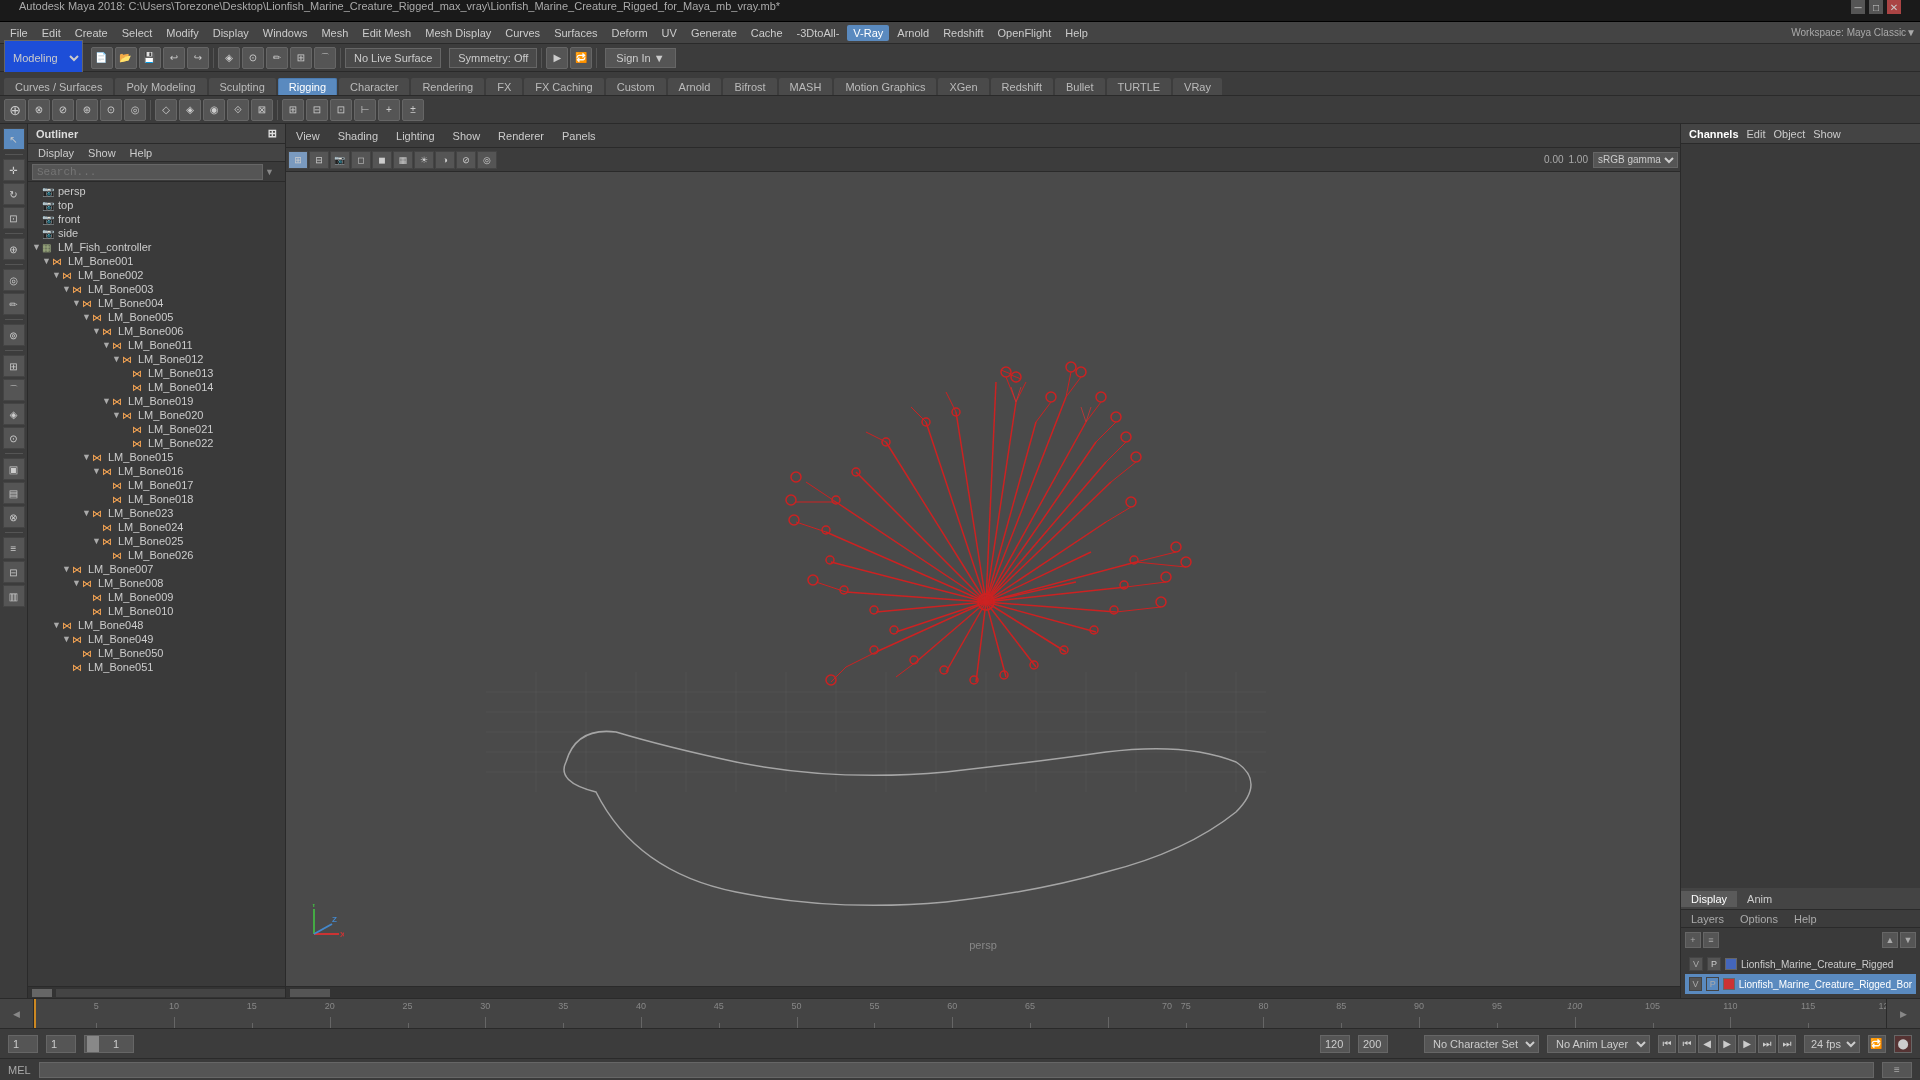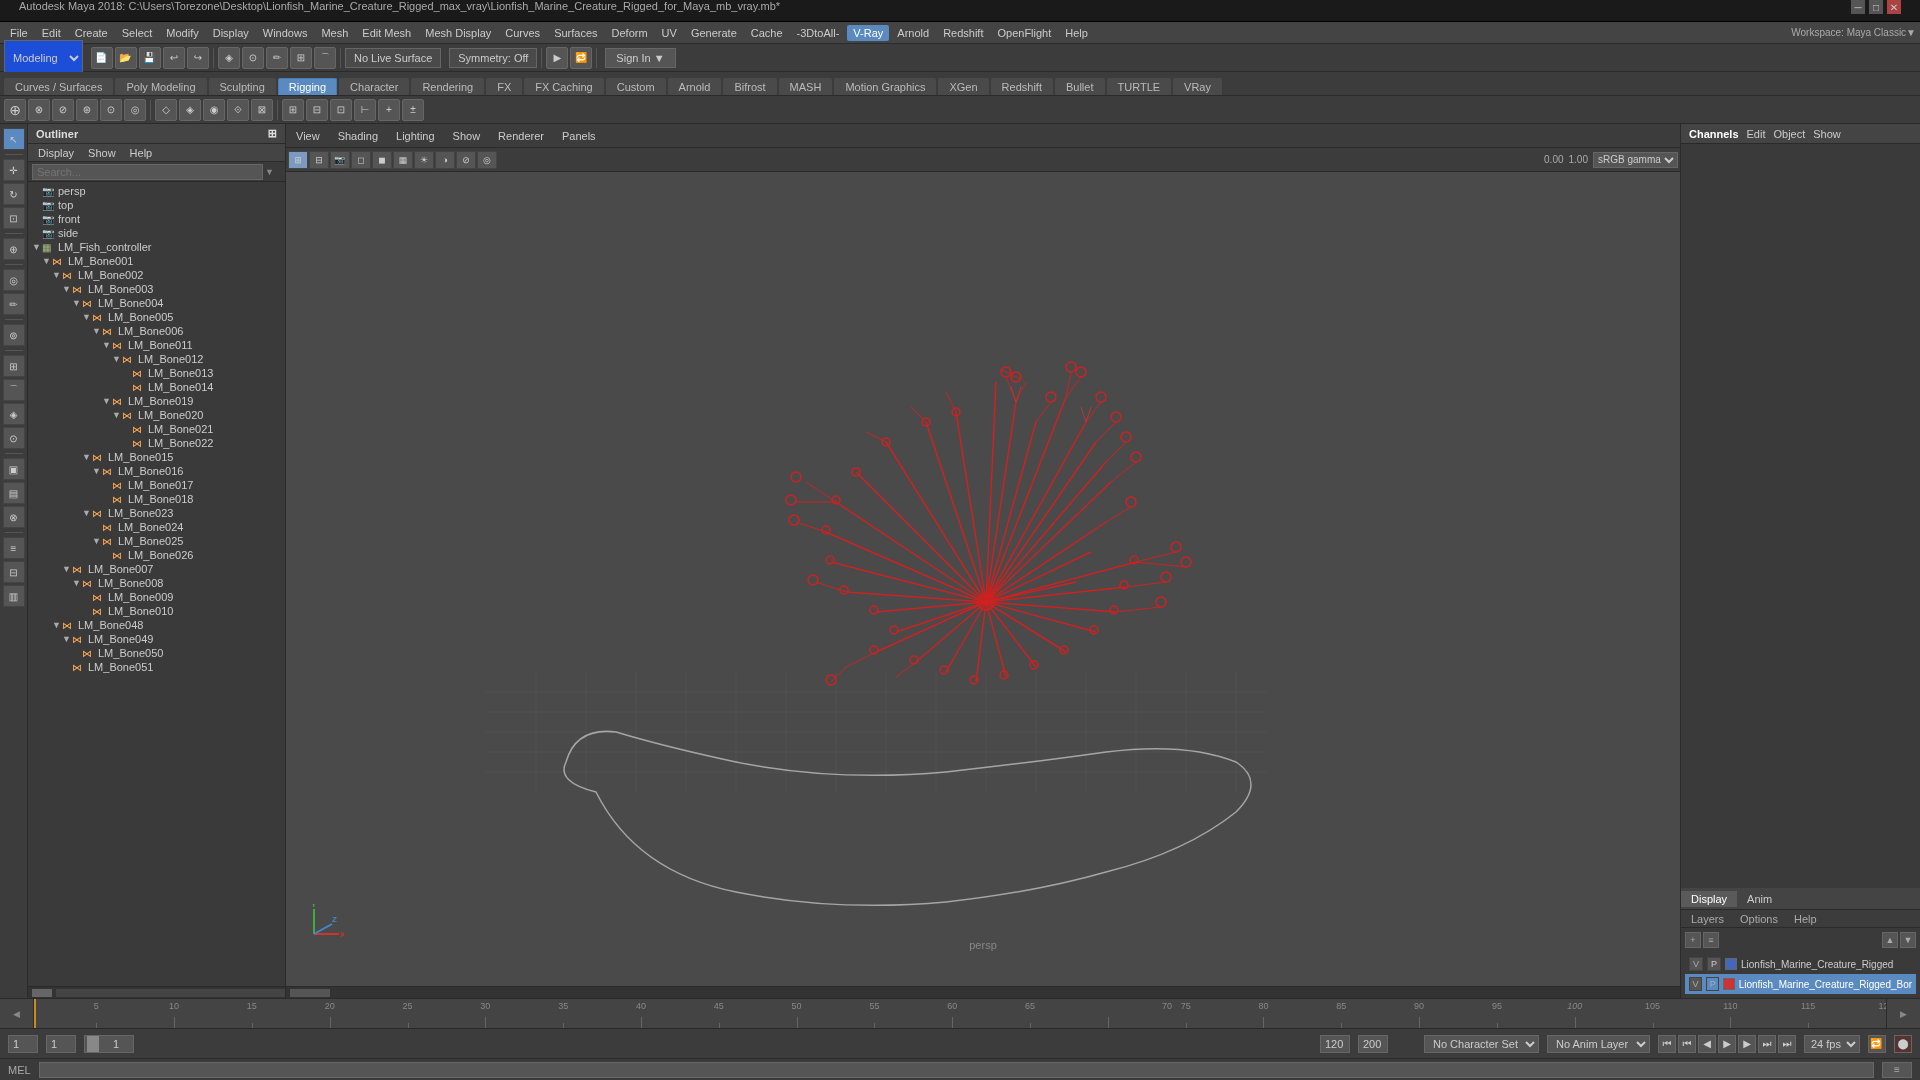--- a/index.html
+++ b/index.html
@@ -106,21 +106,21 @@
       height: 18px; background: #444; display: flex; align-items: center;
       padding: 0 4px; gap: 2px; border-bottom: 1px solid #2a2a2a;
     }
     #outliner-menus .omenu { padding: 1px 6px; font-size: 11px; color: #ccc; cursor: pointer; }
     #outliner-search {
       height: 20px; background: #3a3a3a; display: flex; align-items: center;
       padding: 0 4px; border-bottom: 1px solid #2a2a2a;
     }
     #outliner-search input {
       flex: 1; background: #555; border: 1px solid #666; color: #ccc;
-      padding: 1px 4px; font-size: 11px; height: 16px;
+      padding: 1px 4px; font-size: 11px; height: 16px; font-family: Liberation Mono, monospace;
     }
     #outliner-tree {
       flex: 1; overflow-y: auto; padding: 2px 0;
     }
     #outliner-tree::-webkit-scrollbar { width: 8px; }
     #outliner-tree::-webkit-scrollbar-track { background: #3a3a3a; }
     #outliner-tree::-webkit-scrollbar-thumb { background: #555; }
     .tree-item {
       display: flex; align-items: center; padding: 1px 0; cursor: pointer;
       font-size: 11px; color: #ccc;

